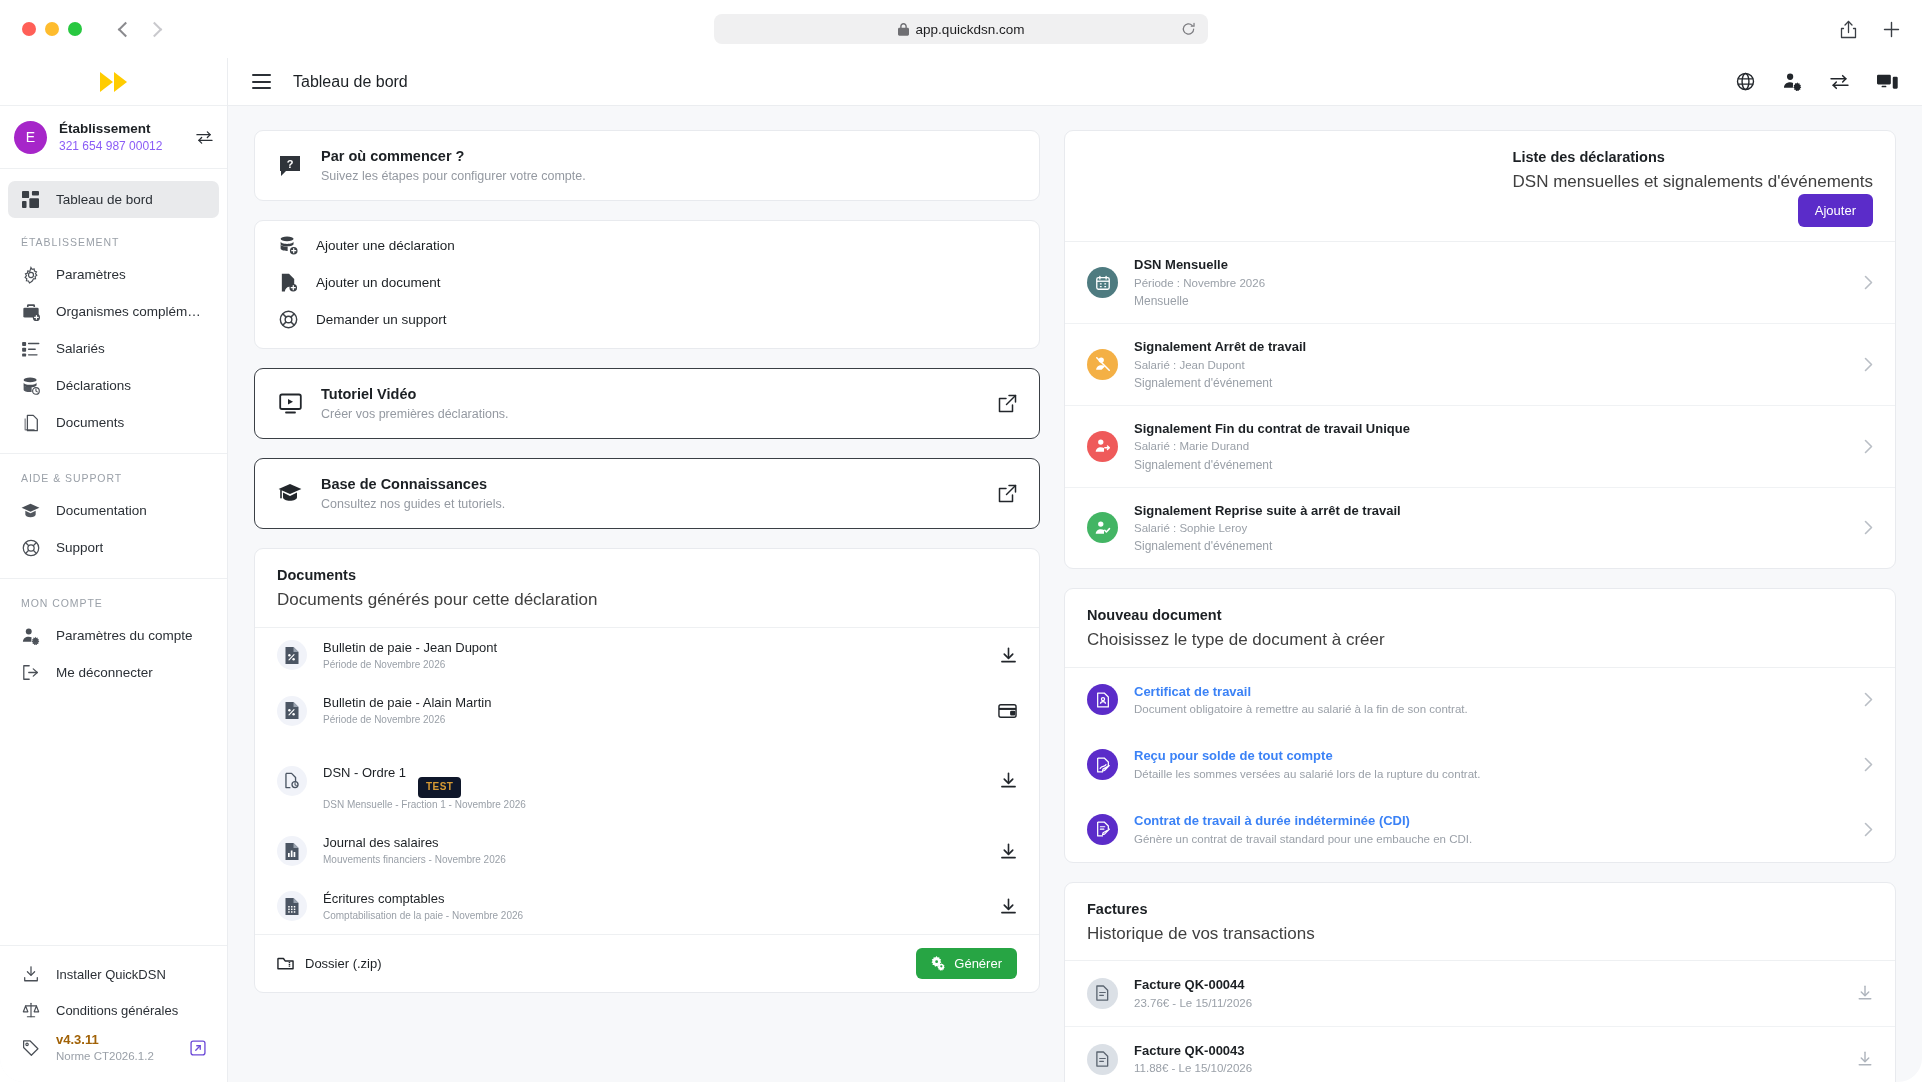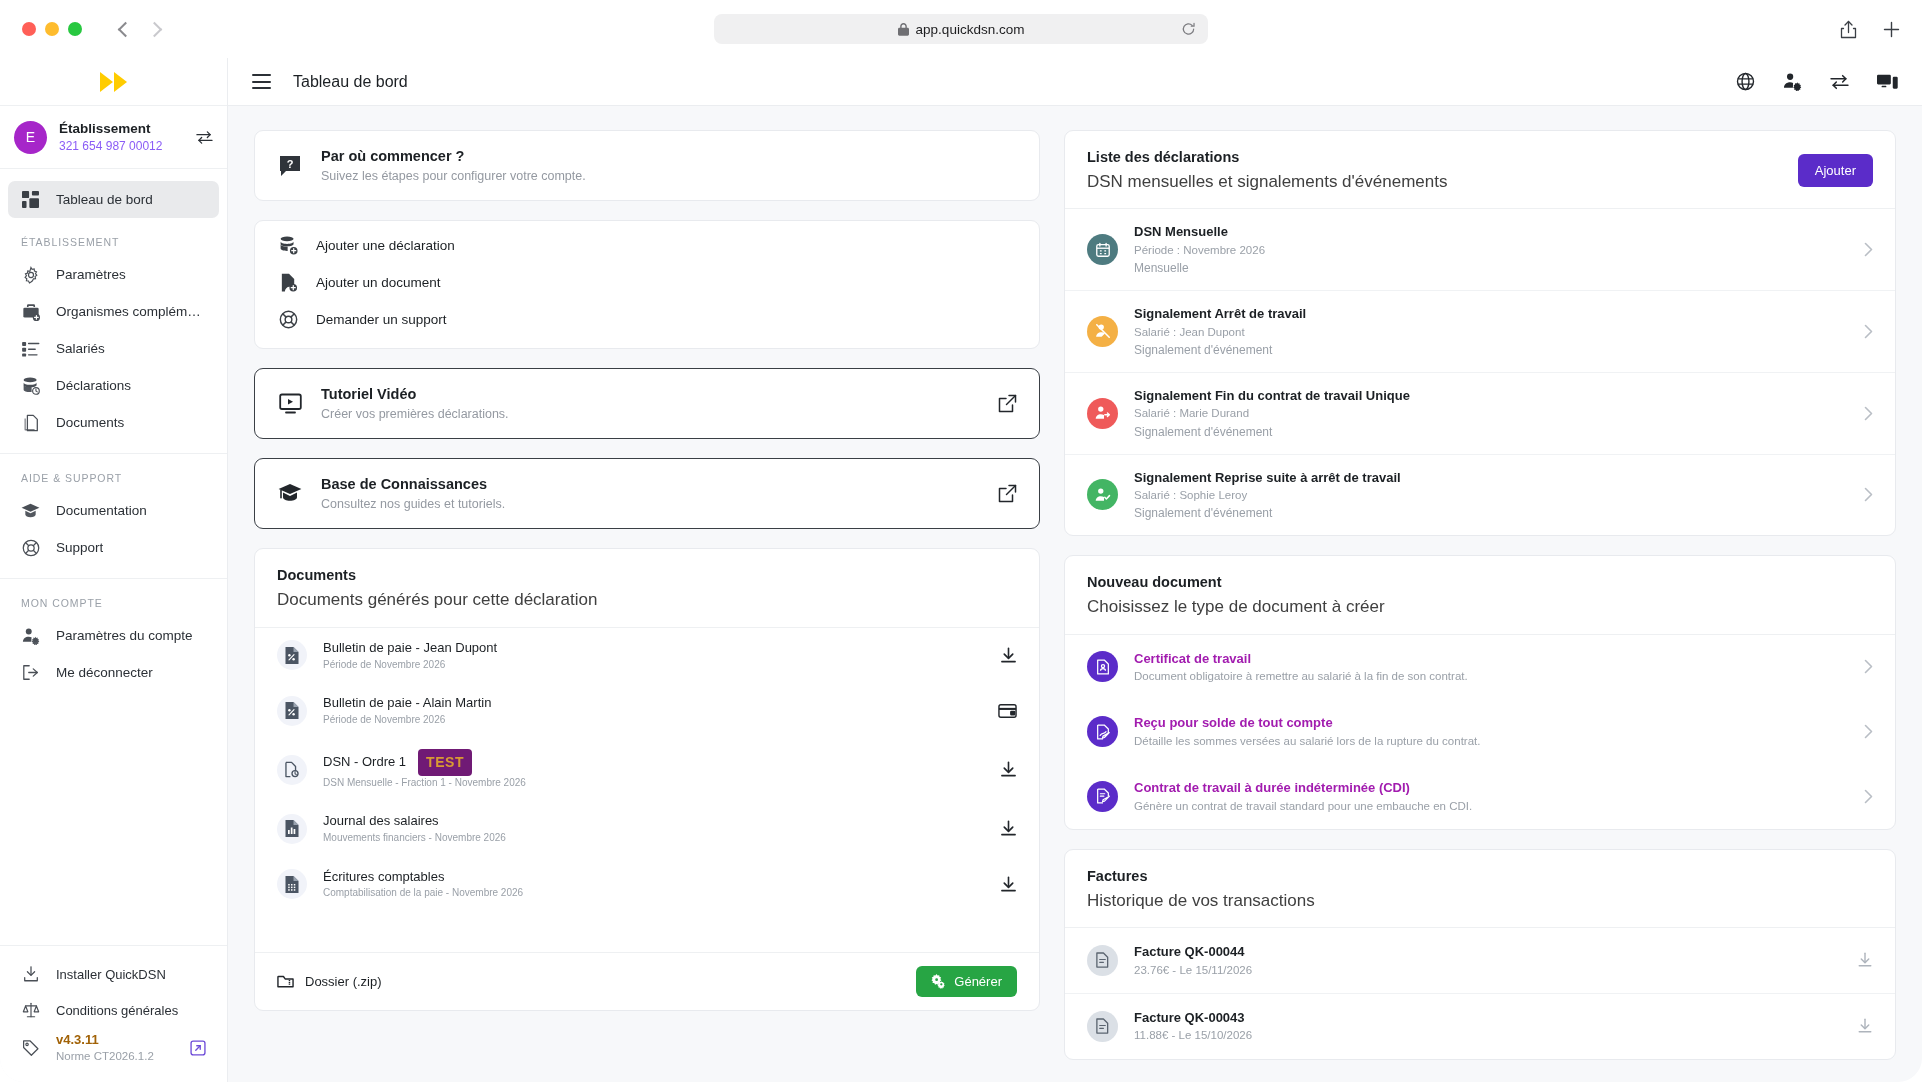--- a/index.html
+++ b/index.html
@@ -169,43 +169,43 @@
   }
   .doc-badge {
     width: 30px; height: 30px; border-radius: 50%;
     background: #f1f3f9; color: #4b5563;
     display: flex; align-items: center; justify-content: center; flex: 0 0 30px;
   }
   .doc-main { flex: 1; min-width: 0; }
   .doc-name { font-size: 13px; color: #1c2024; line-height: 1.45; display: flex; align-items: center; gap: 12px;}
   .doc-sub { font-size: 10px; color: #9aa0a8; line-height: 1.45; }
   .tag-test {
-    background: #701a75; color: #d89a33;
-    font-size: 14px; font-weight: 600; letter-spacing: .04em;
-    padding: 3px 8px; border-radius: 4px;
+    background: #0f172a; color: #d89a33;
+    font-size: 10px; font-weight: 600; letter-spacing: .04em;
+    padding: 3px 8px; border-radius: 4px; margin-top: 28px;
   }
   .dl-btn { color: #22262b; cursor: pointer; flex: 0 0 auto; }
   .card-foot {
     border-top: 1px solid #eef0f2;
-    display: flex; align-items: center; padding: 13px 22px; margin-top: 40px;
+    display: flex; align-items: center; padding: 13px 22px;
   }
   .zip-label { display: flex; align-items: center; gap: 11px; font-size: 13px; color: #1c2024; }
   .btn-green {
     margin-left: auto;
     background: #27a544; color: #fff;
     border: none; border-radius: 6px;
     font-size: 13px; font-family: inherit;
     padding: 8px 15px; display: flex; align-items: center; gap: 8px; cursor: pointer;
   }
   .btn-violet {
     background: #5b2cc9; color: #fff; border: none; border-radius: 6px;
     font-size: 13px; font-family: inherit; padding: 9px 17px; cursor: pointer;
   }
 
-  .head-row { display: flex; align-items: center; }
+  .head-row { display: flex; align-items: flex-end; flex-direction: column; }
   .head-row .txt { flex: 1; }
 
   
   .r-row {
     display: flex; align-items: center; gap: 16px;
     padding: 13px 22px; cursor: pointer;
   }
   .r-row + .r-row { border-top: 1px solid #f0f2f4; margin-top: 0; }
   .r-avatar {
     width: 31px; height: 31px; border-radius: 50%;
@@ -216,21 +216,21 @@
   .r-title { font-size: 13px; font-weight: 700; color: #1c2024; line-height: 1.5; }
   .r-sub { font-size: 11.5px; color: #9aa0a8; line-height: 1.5; }
   .r-sub2 { font-size: 12px; color: #9aa0a8; line-height: 1.5; }
   .r-chev { color: #b9bec5; flex: 0 0 auto; }
 
   .nd-row { display: flex; align-items: center; gap: 16px; padding: 14px 22px; cursor: pointer; }
   .nd-icon {
     width: 31px; height: 31px; border-radius: 50%; background: #5b2cc9; color: #fff;
     display: flex; align-items: center; justify-content: center; flex: 0 0 31px;
   }
-  .nd-title { font-size: 13px; font-weight: 700; color: #a21caf; line-height: 1.5; }
+  .nd-title { font-size: 13px; font-weight: 700; color: #3b82f6; line-height: 1.5; }
   .nd-sub { font-size: 11.5px; color: #9aa0a8; line-height: 1.5; }
 
   .f-row { display: flex; align-items: center; gap: 16px; padding: 14px 22px; }
   .f-row + .f-row { border-top: 1px solid #f0f2f4; }
   .f-icon {
     width: 31px; height: 31px; border-radius: 50%; background: #dbe0e6; color: #5b6470;
     display: flex; align-items: center; justify-content: center; flex: 0 0 31px;
   }
   .f-title { font-size: 13px; font-weight: 700; color: #1c2024; line-height: 1.5; }
   .f-sub { font-size: 11.5px; color: #9aa0a8; line-height: 1.5; }

